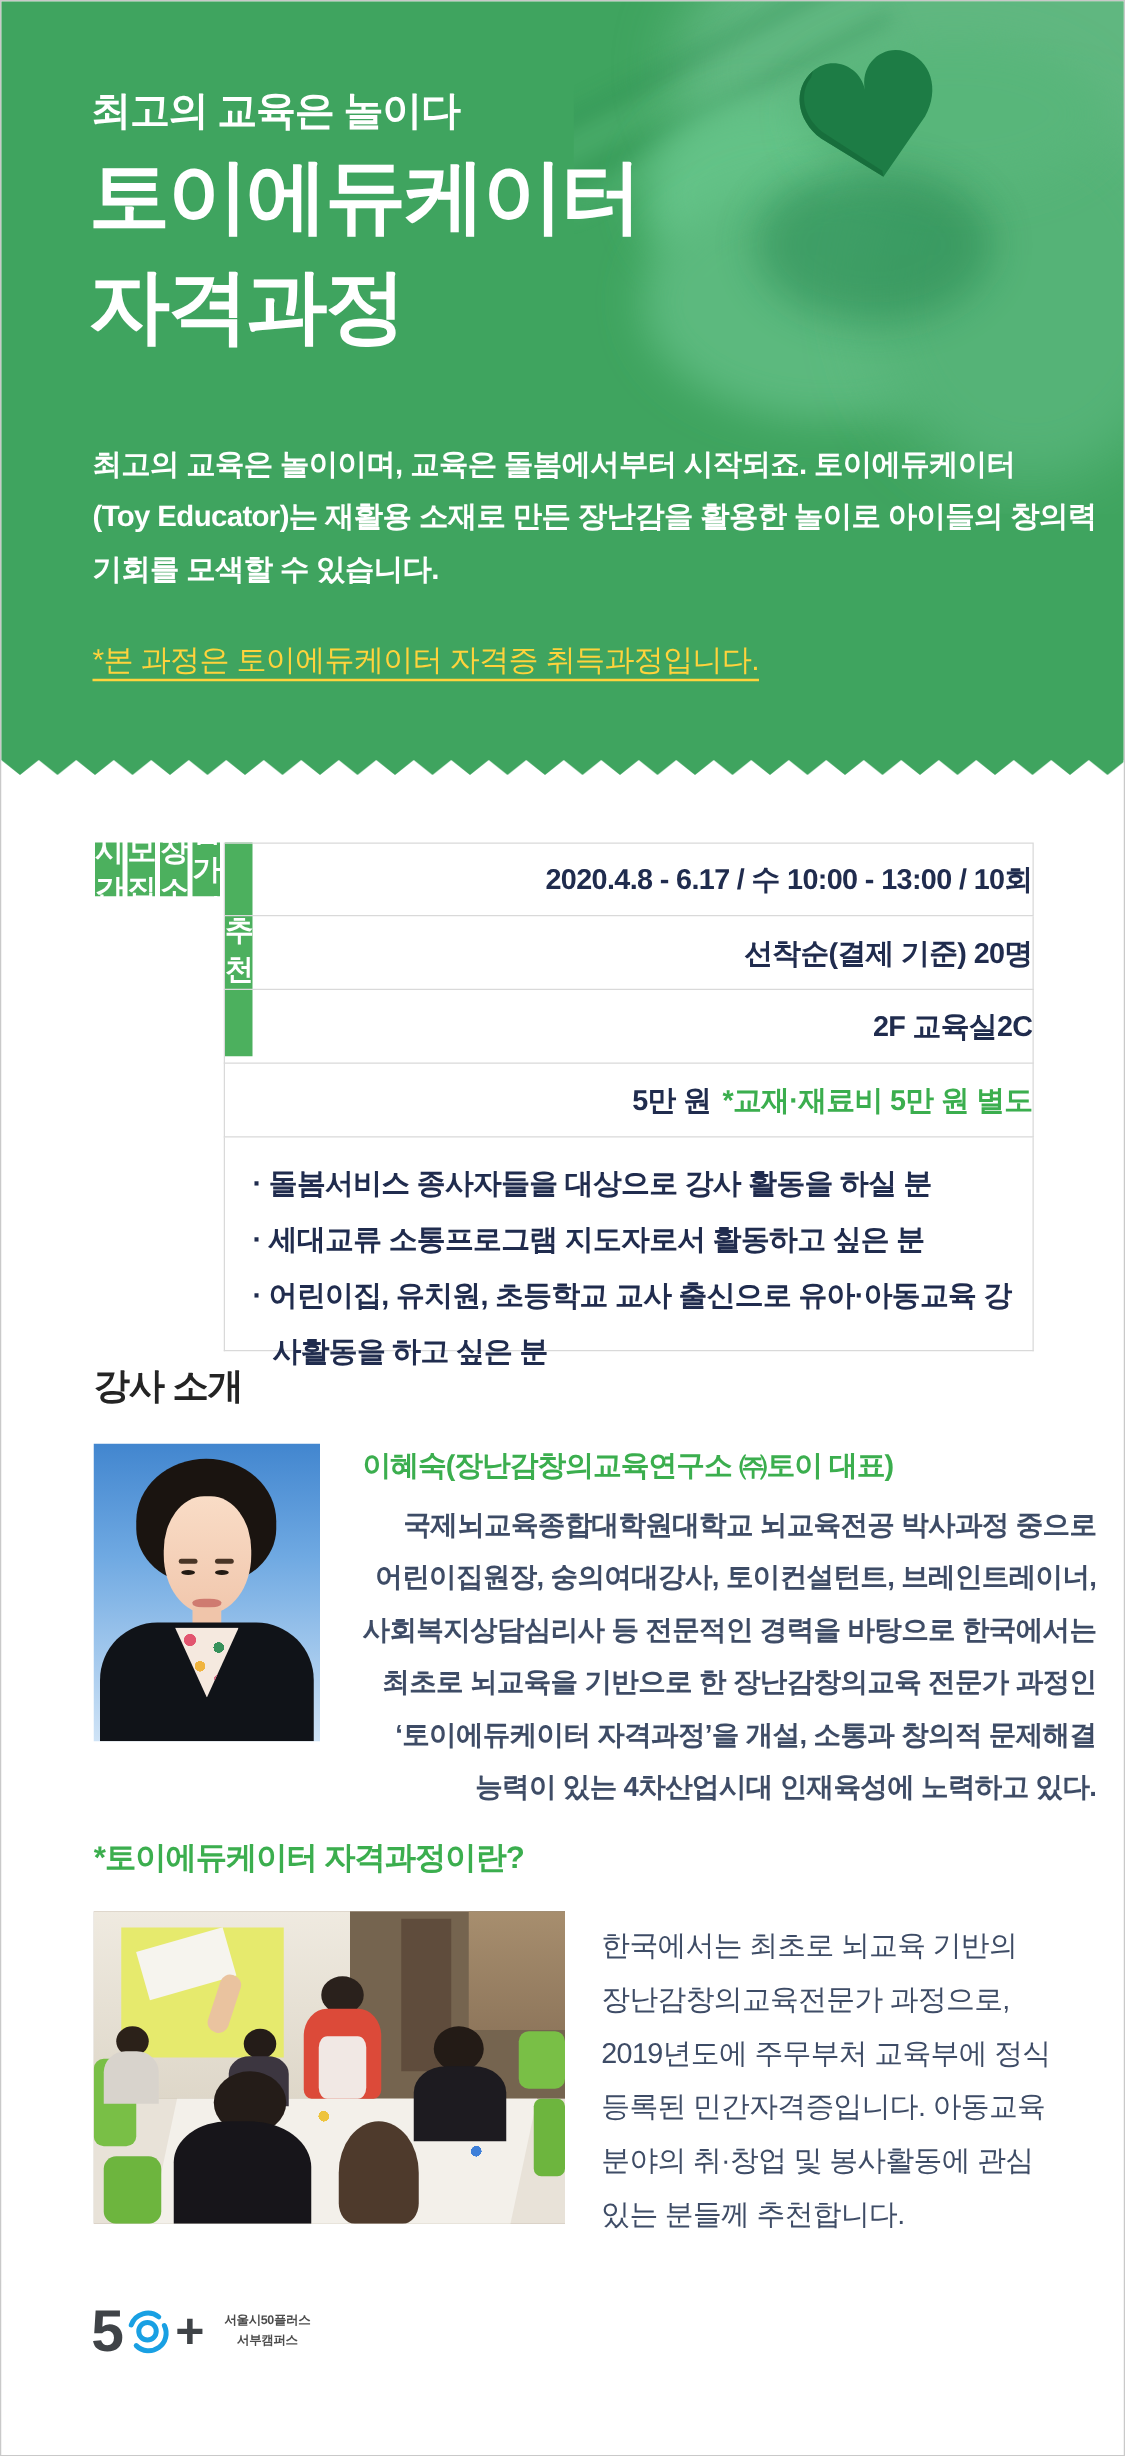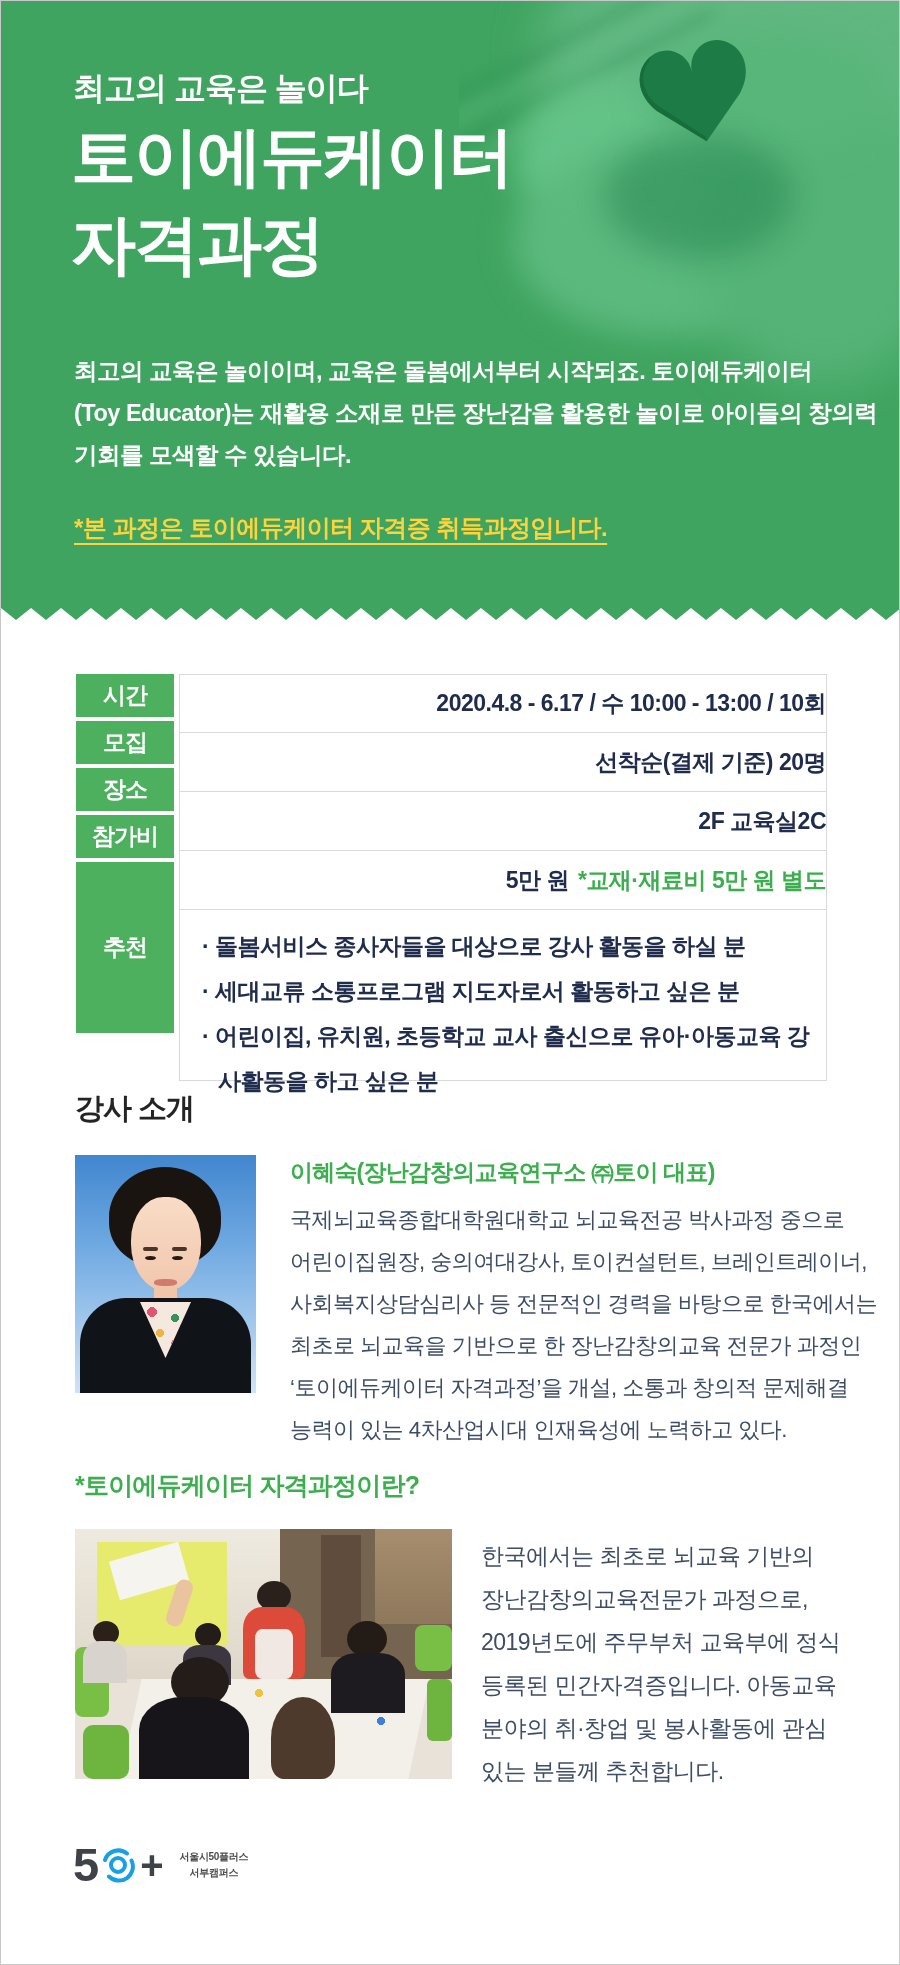--- a/index.html
+++ b/index.html
@@ -13,27 +13,27 @@
   
   .banner{position:absolute;left:0;top:0;width:100%;height:607px;background:#3FA45F;overflow:hidden;}
   .banner-photo{position:absolute;right:0;top:0;width:440px;height:410px;pointer-events:none;}
   .kicker{position:absolute;left:72px;top:66px;font-size:32px;font-weight:700;color:#ffffff;letter-spacing:-1px;white-space:nowrap;z-index:2;}
   .title{position:absolute;left:70px;top:112px;margin:0;color:#ffffff;font-size:65px;font-weight:700;line-height:88px;letter-spacing:-2px;z-index:2;}
   .title span{display:block;white-space:nowrap;}
   .desc{position:absolute;left:73px;top:349px;z-index:2;}
   .desc div{font-size:23.5px;font-weight:700;color:#ffffff;line-height:42px;letter-spacing:-0.5px;white-space:nowrap;}
   .note{
     position:absolute;left:73px;top:511px;z-index:2;
-    font-size:24px;font-weight:700;color:#FFD33C;letter-spacing:-0.5px;white-space:nowrap;
+    font-size:24px;font-weight:400;color:#FFD33C;letter-spacing:-0.5px;white-space:nowrap;
     text-decoration:underline;text-decoration-thickness:2px;text-underline-offset:7px;
   }
   .zigzag{position:absolute;left:0;top:607px;width:100%;height:12px;display:block;}
   
   .info{position:absolute;left:75px;top:673px;width:751px;display:flex;}
-  .info .labels{width:98px;display:flex;flex-direction:column;gap:4px;}
+  .info .labels{width:98px;display:flex;flex-direction:row;gap:4px;}
   .info .labels div{
     background:#4CB05E;color:#ffffff;font-size:23px;font-weight:700;letter-spacing:-1px;
     display:flex;align-items:center;justify-content:center;box-sizing:border-box;
   }
   .lab-s{height:43px;} .lab-l{height:171px;}
   .info .vals{flex:1;margin-left:5px;display:flex;flex-direction:column;}
   .info .vals > div{
     box-sizing:border-box;border:1px solid #d9d9d9;border-top:0;
     display:flex;align-items:center;padding-left:22px;
     font-size:23px;font-weight:600;color:#202C4E;letter-spacing:-0.5px;
@@ -43,21 +43,21 @@
   .val-green{color:#3BAE4E;margin-left:9px;}
   .bullets{list-style:none;margin:0;padding:0;}
   .bullets li{
     font-size:23px;font-weight:600;color:#202C4E;line-height:45px;letter-spacing:-0.5px;
     padding-left:16px;text-indent:-16px;max-width:615px;
   }
   
   .sec-title{position:absolute;left:74px;top:1088px;font-size:29px;font-weight:700;color:#242424;letter-spacing:-1px;white-space:nowrap;}
   .inst-name{position:absolute;left:289px;top:1156px;font-size:23px;font-weight:700;color:#3BAE4E;letter-spacing:-0.8px;white-space:nowrap;}
   .inst-bio{position:absolute;left:289px;top:1198px;}
-  .inst-bio div{font-size:22px;font-weight:400;color:#3E4C66;line-height:42px;letter-spacing:-0.5px;white-space:nowrap;}
+  .inst-bio div{font-size:22px;font-weight:700;color:#3E4C66;line-height:42px;letter-spacing:-0.5px;white-space:nowrap;text-align:right;}
   .sub-heading{position:absolute;left:74px;top:1468px;font-size:25px;font-weight:700;color:#3BAE4E;letter-spacing:-0.8px;white-space:nowrap;text-align:right;}
   .course-text{position:absolute;left:480px;top:1534px;}
   .course-text div{font-size:23px;font-weight:500;color:#3E4C66;line-height:43px;letter-spacing:-0.5px;white-space:nowrap;}
   
   .portrait{position:absolute;left:74px;top:1154px;width:181px;height:238px;overflow:hidden;
     background:linear-gradient(180deg,#4286cf 0%,#6fa9e2 38%,#cfe3f6 100%);}
   .portrait *{position:absolute;}
   .p-hair{left:34px;top:12px;width:112px;height:100px;background:#1a1410;border-radius:52% 52% 46% 46%;}
   .p-face{left:56px;top:42px;width:70px;height:94px;background:linear-gradient(180deg,#f9dcc6,#f1c7ad);border-radius:48% 48% 52% 52%;}
   .p-brow{left:68px;top:92px;width:15px;height:4px;background:#4a3526;border-radius:2px;box-shadow:29px 0 #4a3526;}

